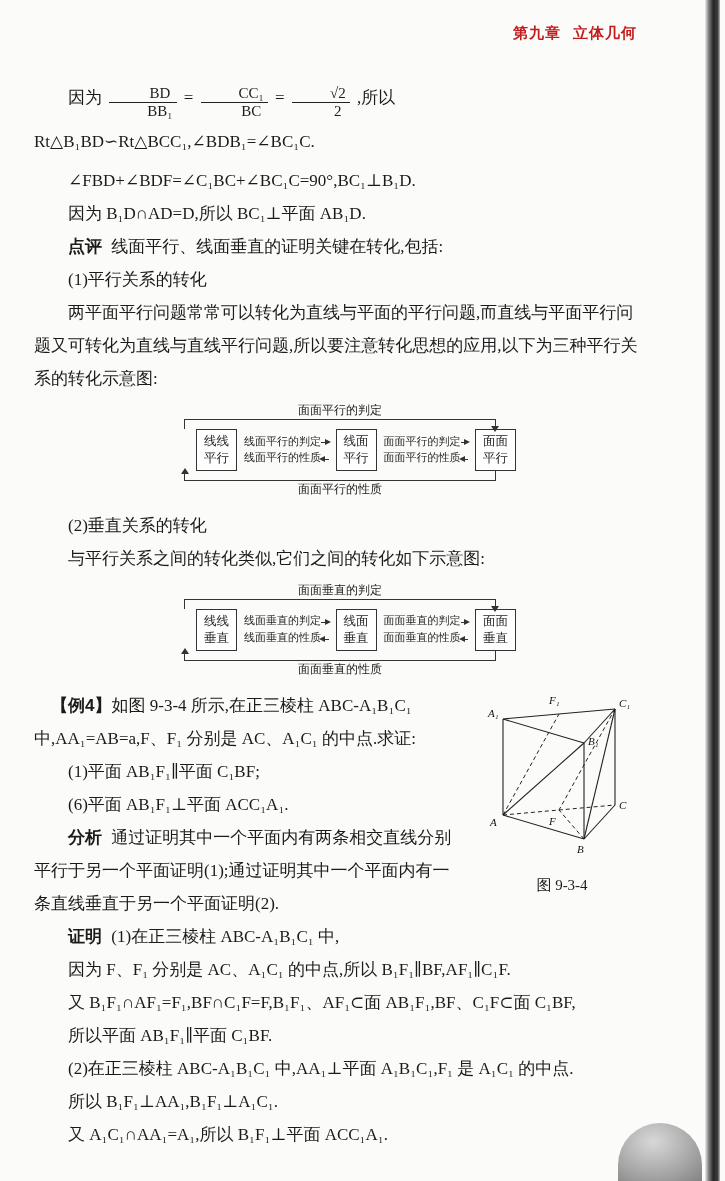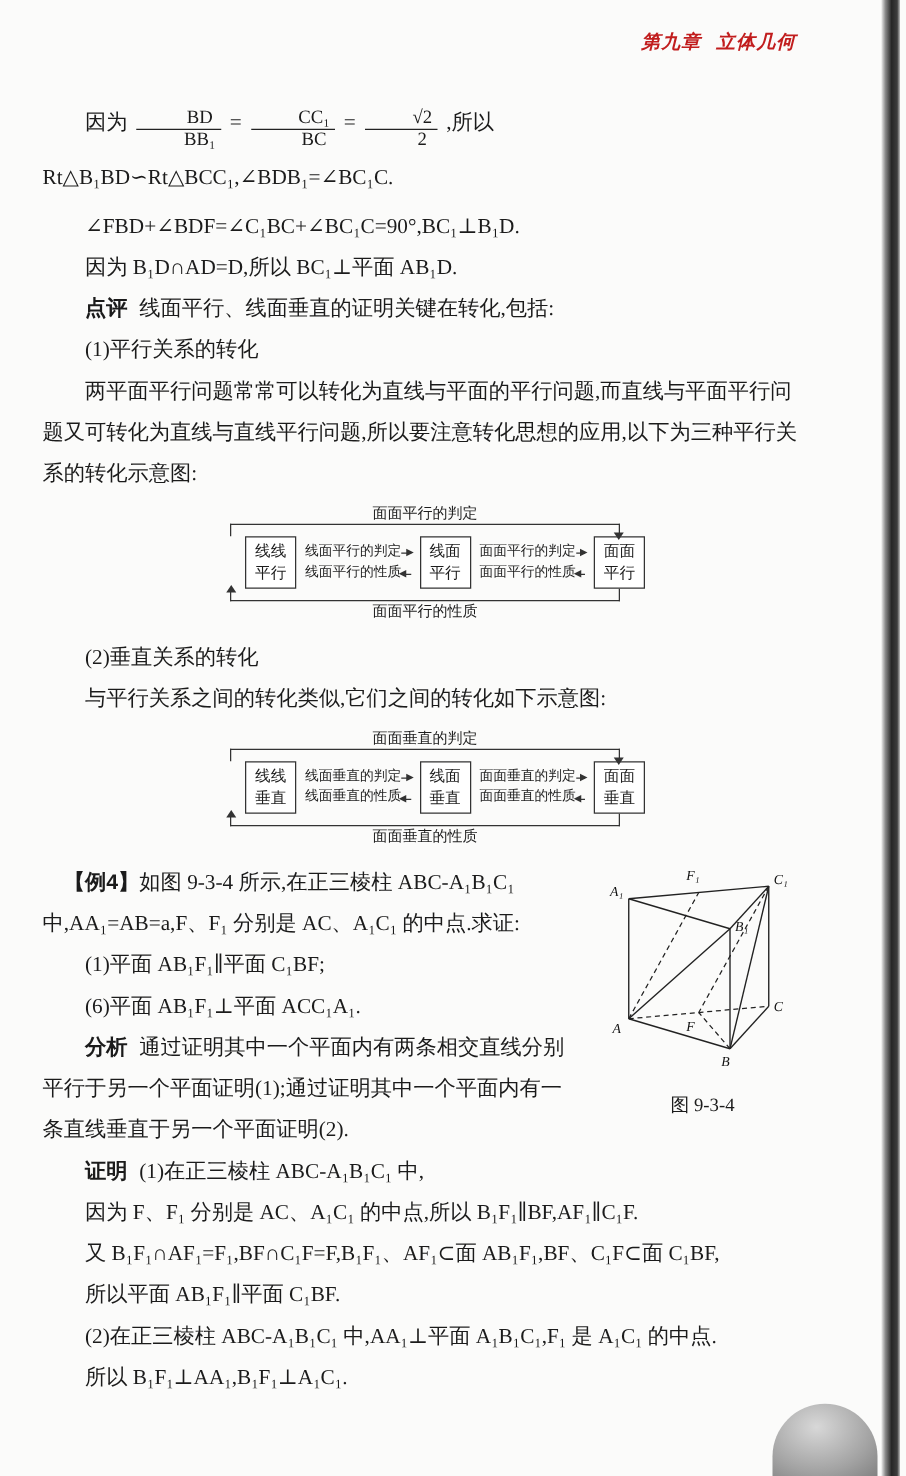--- a/index.html
+++ b/index.html
@@ -9,21 +9,20 @@
     background:#fbfbfa;
     font-family:"Liberation Serif","DejaVu Serif",serif;
     color:#1b1b1b;
     overflow:hidden;
   }
   .page-header {
     position:absolute; top:24px; right:88px;
     color:#c11d1d; font-weight:bold; font-size:15px;
     font-family:"Liberation Sans","DejaVu Sans",sans-serif;
     letter-spacing:1px;
-    font-style:italic;
   }
   .page-header .gap { display:inline-block; width:0.8em; }
   .content {
     position:absolute; left:34px; top:76px; width:612px;
     font-size:17px; line-height:33px;
   }
   p.indent { text-indent:2em; }
   p.indent1 { text-indent:1em; }
   .bold {
     font-weight:bold;
@@ -242,20 +241,21 @@
     </p>
 
     <p class="indent">
       <span class="bold lead">证明</span><span>(1)在正三棱柱 ABC-A₁B₁C₁ 中,</span>
     </p>
     <p class="indent">因为 F、F₁ 分别是 AC、A₁C₁ 的中点,所以 B₁F₁∥BF,AF₁∥C₁F.</p>
     <p class="indent">又 B₁F₁∩AF₁=F₁,BF∩C₁F=F,B₁F₁、AF₁⊂面 AB₁F₁,BF、C₁F⊂面 C₁BF,</p>
     <p class="indent">所以平面 AB₁F₁∥平面 C₁BF.</p>
     <p class="indent">(2)在正三棱柱 ABC-A₁B₁C₁ 中,AA₁⊥平面 A₁B₁C₁,F₁ 是 A₁C₁ 的中点.</p>
     <p class="indent">所以 B₁F₁⊥AA₁,B₁F₁⊥A₁C₁.</p>
+    <p class="indent">又 A₁C₁∩AA₁=A₁,所以 B₁F₁⊥平面 ACC₁A₁.</p>
 
     <div class="clear"></div>
   </div>
 
 </div>
 
 <div class="scan-edge"></div>
 <div class="page-curl"></div>
 
 </body></html>

